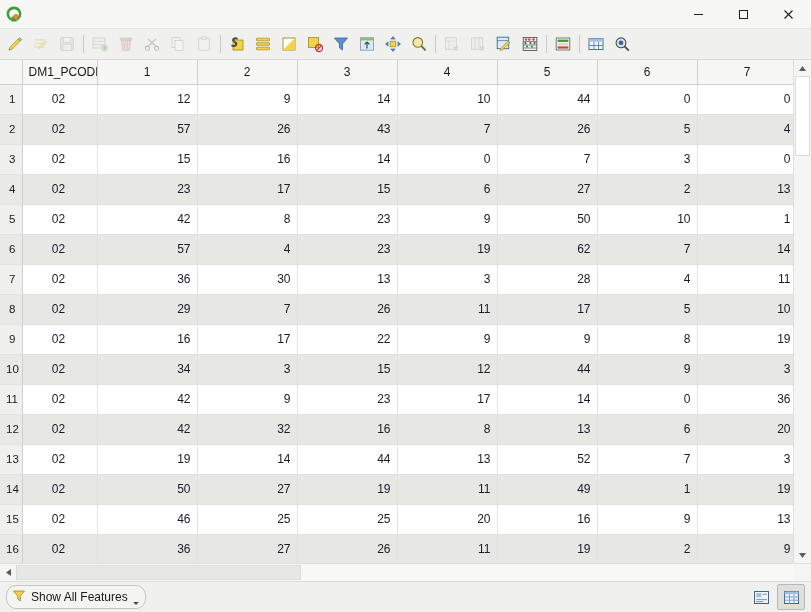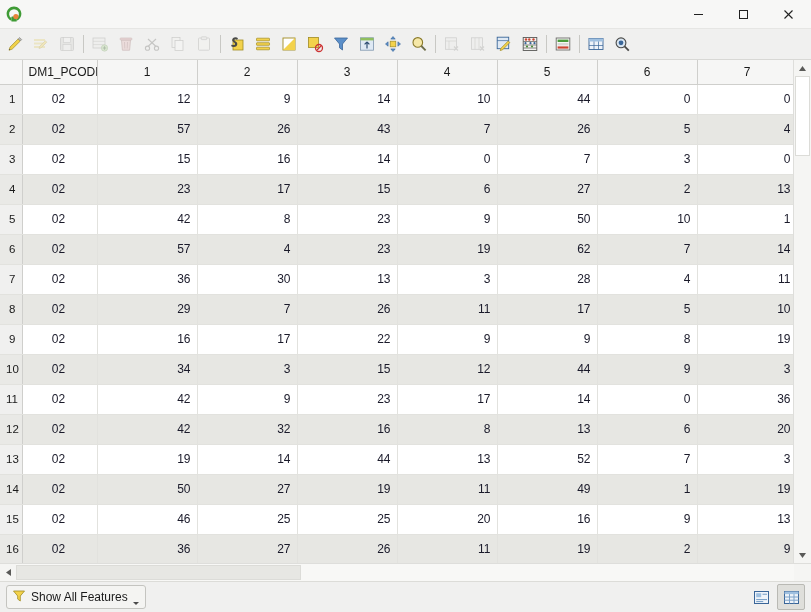--- a/index.html
+++ b/index.html
@@ -245,21 +245,21 @@
     border-top: 1px solid #dcdcd8;
   }
   .filter-btn {
     display: flex;
     align-items: center;
     gap: 5px;
     height: 22px;
     padding: 0 6px 0 5px;
     background: #f4f4f2;
     border: 1px solid #c4c4c0;
-    border-radius: 3px;
+    border-radius: 10px;
     font-size: 12px;
     color: #1a1a1a;
     white-space: nowrap;
   }
   .spacer { flex: 1 1 auto; }
   .view-toggle {
     display: flex;
     gap: 2px;
   }
   .view-btn {

